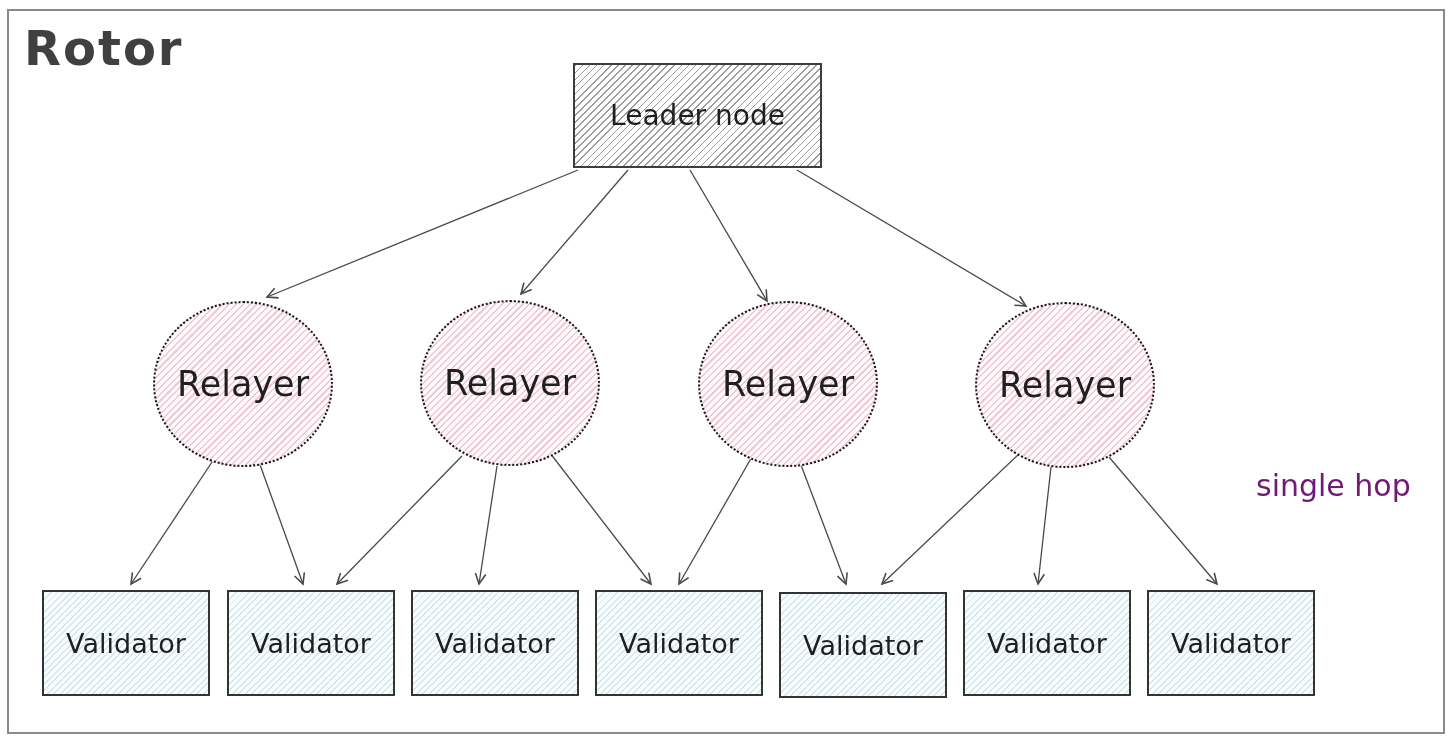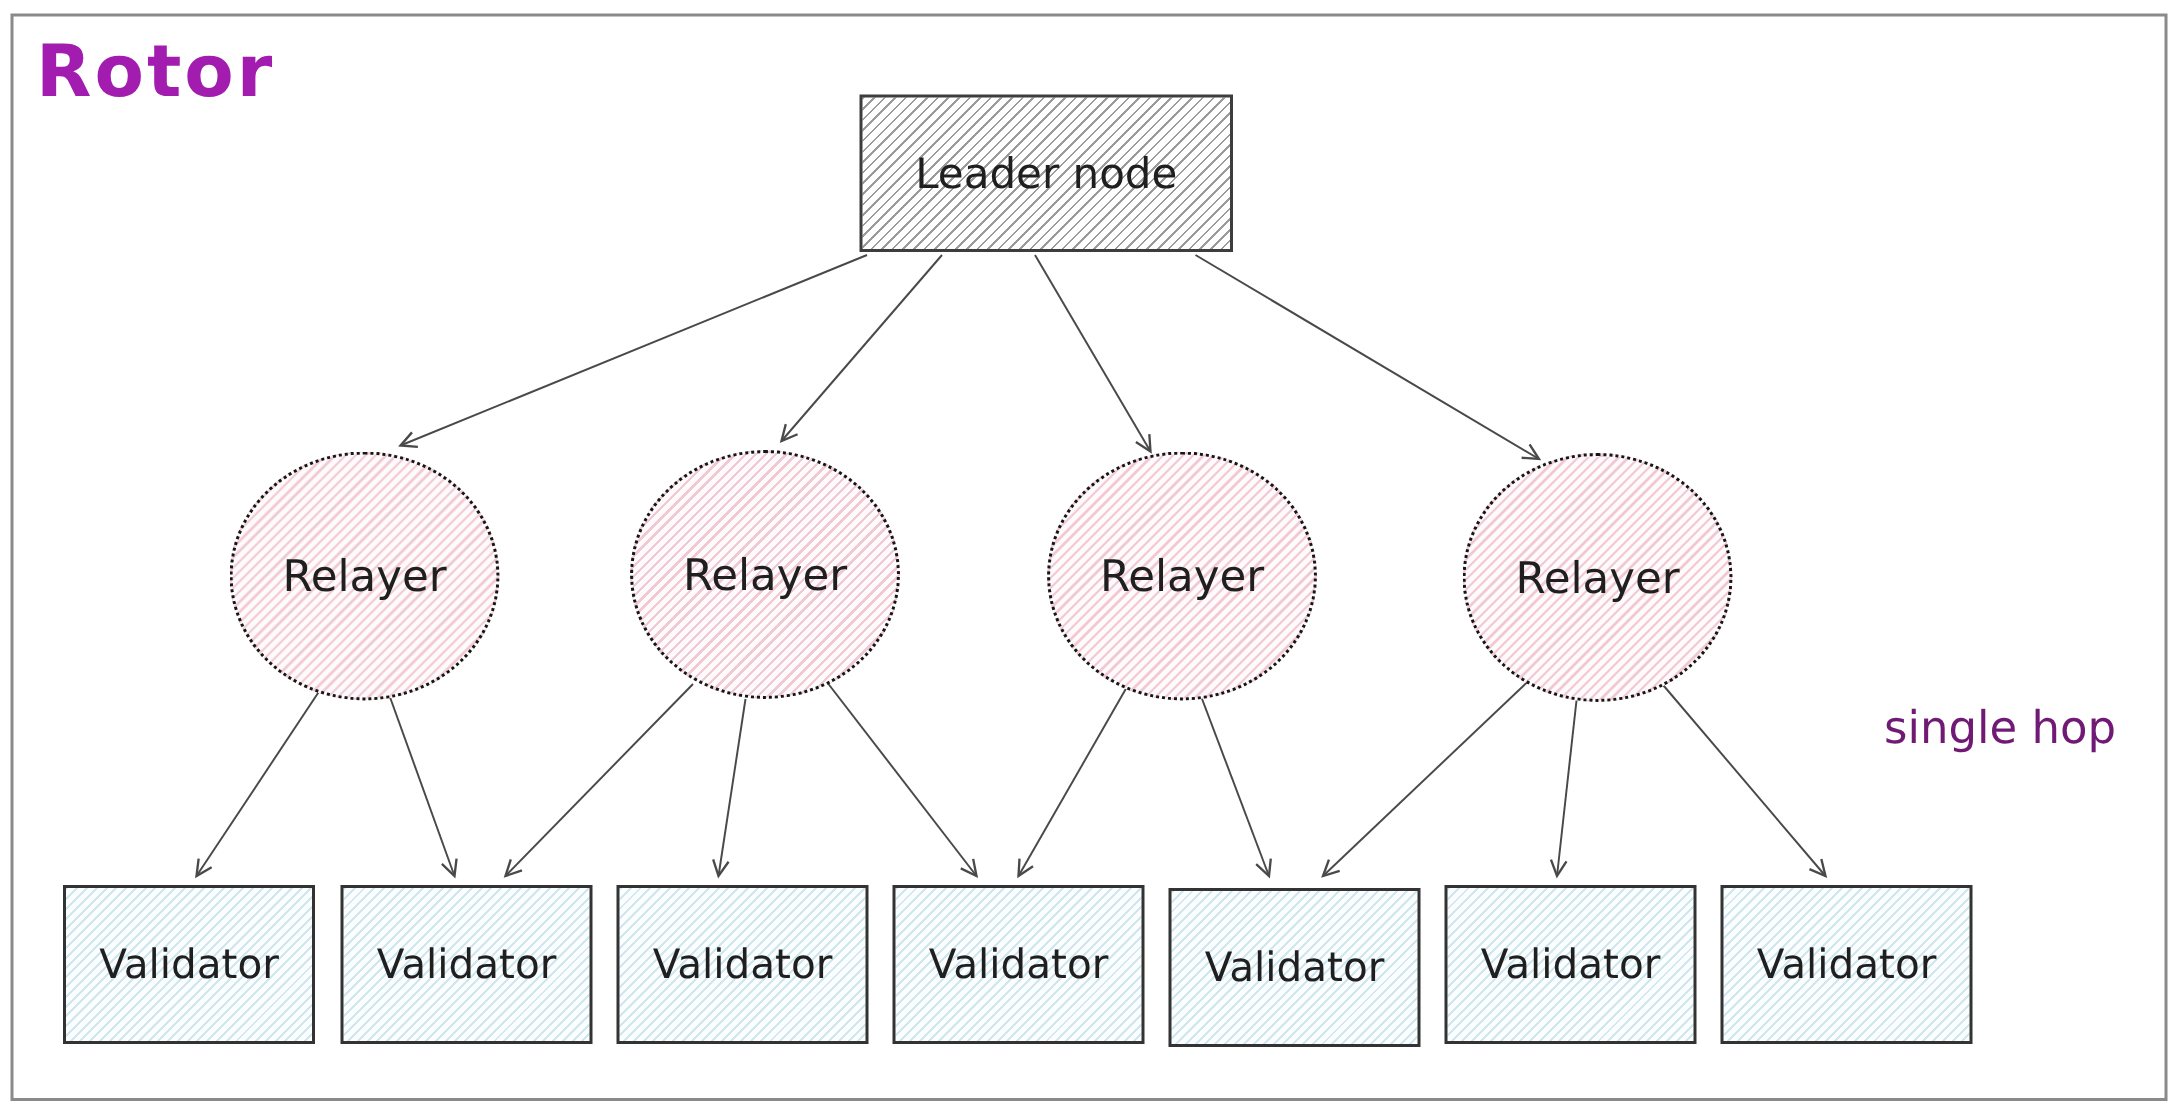--- a/index.html
+++ b/index.html
@@ -27,21 +27,21 @@
     border: 2px solid #8a8a8a;
     background: #ffffff;
   }
   .title {
     position: absolute;
     left: 24px;
     top: 22px;
     font-size: 48px;
     font-weight: bold;
     letter-spacing: 2px;
-    color: #a21caf;
+    color: #404040;
     line-height: 1.1;
   }
   .arrows-layer {
     position: absolute;
     left: 0;
     top: 0;
     width: 1456px;
     height: 745px;
     pointer-events: none;
   }
@@ -64,21 +64,21 @@
     font-size: 28px;
   }
   .relayer-circle {
     width: 180px;
     height: 166px;
     border: 2.6px dotted #161616;
     border-radius: 50%;
     background-color: #fffbfc;
     background-image: repeating-linear-gradient(135deg,
       #f0c9d4 0, #f0c9d4 1.6px, transparent 1.6px, transparent 4.8px);
-    font-size: 29px;
+    font-size: 35px;
   }
   .validator-box {
     top: 590px;
     width: 168px;
     height: 106px;
     border: 2px solid #333333;
     background-color: #fbfdfe;
     background-image: repeating-linear-gradient(135deg,
       #cfe8f0 0, #cfe8f0 1.4px, transparent 1.4px, transparent 4.6px);
     font-size: 27px;

